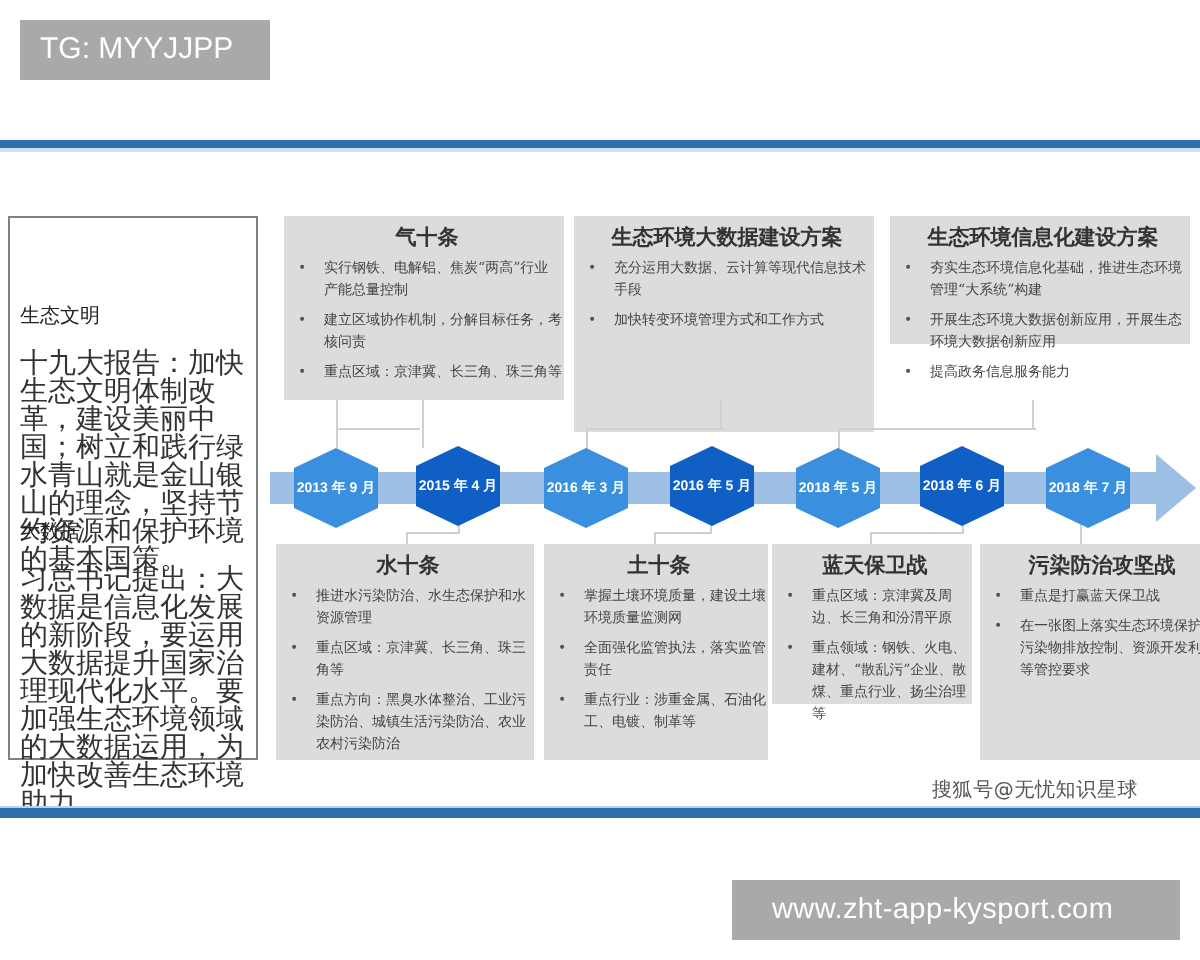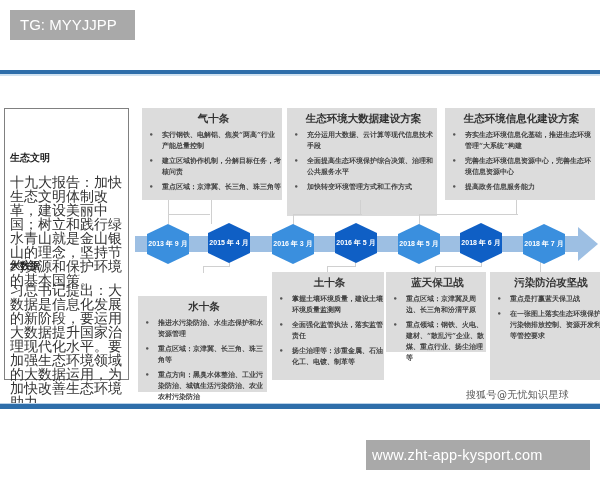--- a/index.html
+++ b/index.html
@@ -1,36 +1,36 @@
 <!DOCTYPE html>
 <html><head>
 <meta charset="utf-8">
 <style>
   html, body { margin:0; padding:0; }
   body { width:600px; height:480px; background:#ffffff; position:relative; overflow:hidden; font-family:"DejaVu Serif","Liberation Serif",serif; color:#333; }
   .badge { position:absolute; background:#a9a9a9; color:#fff; font-family:"Liberation Sans","DejaVu Sans",sans-serif; }
   .tg-badge { left:10px; top:10px; width:125px; height:30px; font-size:15px; line-height:30px; padding-left:10px; box-sizing:border-box; }
-  .url-badge { left:366px; top:440px; width:224px; height:30px; font-size:14.5px; line-height:30px; padding-left:6px; box-sizing:border-box; letter-spacing:0.2px; }
+  .url-badge { left:366px; top:440px; width:224px; height:30px; font-size:14.5px; line-height:30px; padding-left:20px; box-sizing:border-box; letter-spacing:0.2px; }
   .hline { position:absolute; left:0; width:600px; background:#2e6eaa; }
   .hline.top { top:70px; height:4px; box-shadow:0 2px 0 #cfe1f0; }
   .hline.bottom { top:404px; height:5px; box-shadow:0 -1px 0 #b9d2e9; }
   .left-box { position:absolute; left:4px; top:108px; width:125px; height:272px; border:1px solid #808080; box-sizing:border-box; padding:0 5px; background:#fff; }
-  .left-box .sec-title { font-weight:bold; font-size:10px; color:#222; margin-top:0; }
+  .left-box .sec-title { font-weight:normal; font-size:10px; color:#222; margin-top:0; }
   .left-box .sec-text { font-size:14px; line-height:14px; color:#333;margin-top:10px; }
   .sec1 { position:absolute; left:5px; top:42px; right:4px; }
   .sec2 { position:absolute; left:5px; top:150px; right:4px; }
   .card { position:absolute; background:#dcdcdc; box-sizing:border-box; padding:4px 1px 0 4px; overflow:visible; }
   .card .card-title { text-align:center; font-weight:bold; font-size:10.5px; color:#333; margin-bottom:3px; }
   .card ul { list-style:none; margin:0; padding:0; }
-  .card li { position:relative; padding-left:16px; font-size:7px; line-height:11px; color:#444; margin-bottom:4px; white-space:normal;font-weight:bold; }
+  .card li { position:relative; padding-left:16px; font-size:7px; line-height:11px; color:#444; margin-bottom:4px; white-space:normal; }
   .card li::before { content:"•"; position:absolute; left:3px; top:0; color:#555; }
   .c-top1 { left:142px; top:108px; width:140px; height:92px; }
   .c-top2 { left:287px; top:108px; width:150px; height:108px; }
-  .c-top3 { left:445px; top:108px; width:150px; height:92px; }
-  .c-bot1 { left:138px; top:272px; width:129px; height:96px;margin-top:24px; }
+  .c-top3 { left:445px; top:108px; width:150px; height:64px; }
+  .c-bot1 { left:138px; top:272px; width:129px; height:108px; }
   .c-bot2 { left:272px; top:272px; width:112px; height:108px; }
   .c-bot3 { left:386px; top:272px; width:100px; height:80px; }
   .c-bot4 { left:490px; top:272px; width:119px; height:108px; }
   .band { position:absolute; left:135px; top:236px; width:445px; height:16px; background:#9dbfe3; }
   .band-head { position:absolute; left:578px; top:227px; width:0; height:0; border-top:17px solid transparent; border-bottom:17px solid transparent; border-left:20px solid #9dbfe3; }
   .hex { position:absolute; width:42px; height:40px; clip-path:polygon(50% 0,100% 25%,100% 75%,50% 100%,0 75%,0 25%); display:flex; align-items:center; justify-content:center; font-family:"Liberation Sans","DejaVu Sans",sans-serif; font-weight:bold; font-size:7px; color:#fff; white-space:nowrap; }
   .hex.light { background:#3a8fde; }
   .hex.dark { background:#0f5fc5; }
   .conn { position:absolute; border-color:#d0d0d0; border-style:solid; border-width:0; }
   .watermark { position:absolute; left:466px; top:388px; font-family:"DejaVu Sans","Liberation Sans",sans-serif; font-size:10px; color:#555; letter-spacing:0.3px; }
@@ -58,29 +58,28 @@
   <ul>
     <li>实行钢铁、电解铝、焦炭“两高”行业产能总量控制</li>
     <li>建立区域协作机制，分解目标任务，考核问责</li>
     <li>重点区域：京津冀、长三角、珠三角等</li>
   </ul>
 </div>
 <div class="card c-top2">
   <div class="card-title">生态环境大数据建设方案</div>
   <ul>
     <li>充分运用大数据、云计算等现代信息技术手段</li>
-    <li>全面提高生态环境保护综合决策、治理和公共服务水平</li>
     <li>加快转变环境管理方式和工作方式</li>
   </ul>
 </div>
 <div class="card c-top3">
   <div class="card-title">生态环境信息化建设方案</div>
   <ul>
     <li>夯实生态环境信息化基础，推进生态环境管理“大系统”构建</li>
-    <li>完善生态环境信息资源中心，完善生态环境信息资源中心</li>
+    <li>开展生态环境大数据创新应用，开展生态环境大数据创新应用</li>
     <li>提高政务信息服务能力</li>
   </ul>
 </div>
 
 <div class="conn" style="left:168px;top:200px;width:42px;height:24px;border-left-width:1px;border-top-width:0;border-right-width:1px;"></div>
 <div class="conn" style="left:168px;top:214px;width:42px;height:0;border-top-width:1px;"></div>
 <div class="conn" style="left:293px;top:214px;width:68px;height:10px;border-top-width:1px;border-left-width:1px;"></div>
 <div class="conn" style="left:360px;top:200px;width:0;height:14px;border-left-width:1px;"></div>
 <div class="conn" style="left:419px;top:214px;width:98px;height:10px;border-top-width:1px;border-left-width:1px;"></div>
 <div class="conn" style="left:516px;top:200px;width:0;height:14px;border-left-width:1px;"></div>
@@ -110,21 +109,21 @@
     <li>推进水污染防治、水生态保护和水资源管理</li>
     <li>重点区域：京津冀、长三角、珠三角等</li>
     <li>重点方向：黑臭水体整治、工业污染防治、城镇生活污染防治、农业农村污染防治</li>
   </ul>
 </div>
 <div class="card c-bot2">
   <div class="card-title">土十条</div>
   <ul>
     <li>掌握土壤环境质量，建设土壤环境质量监测网</li>
     <li>全面强化监管执法，落实监管责任</li>
-    <li>扬尘治理等：涉重金属、石油化工、电镀、制革等</li>
+    <li>重点行业：涉重金属、石油化工、电镀、制革等</li>
   </ul>
 </div>
 <div class="card c-bot3">
   <div class="card-title">蓝天保卫战</div>
   <ul>
     <li>重点区域：京津冀及周边、长三角和汾渭平原</li>
     <li>重点领域：钢铁、火电、建材、“散乱污”企业、散煤、重点行业、扬尘治理等</li>
   </ul>
 </div>
 <div class="card c-bot4">

